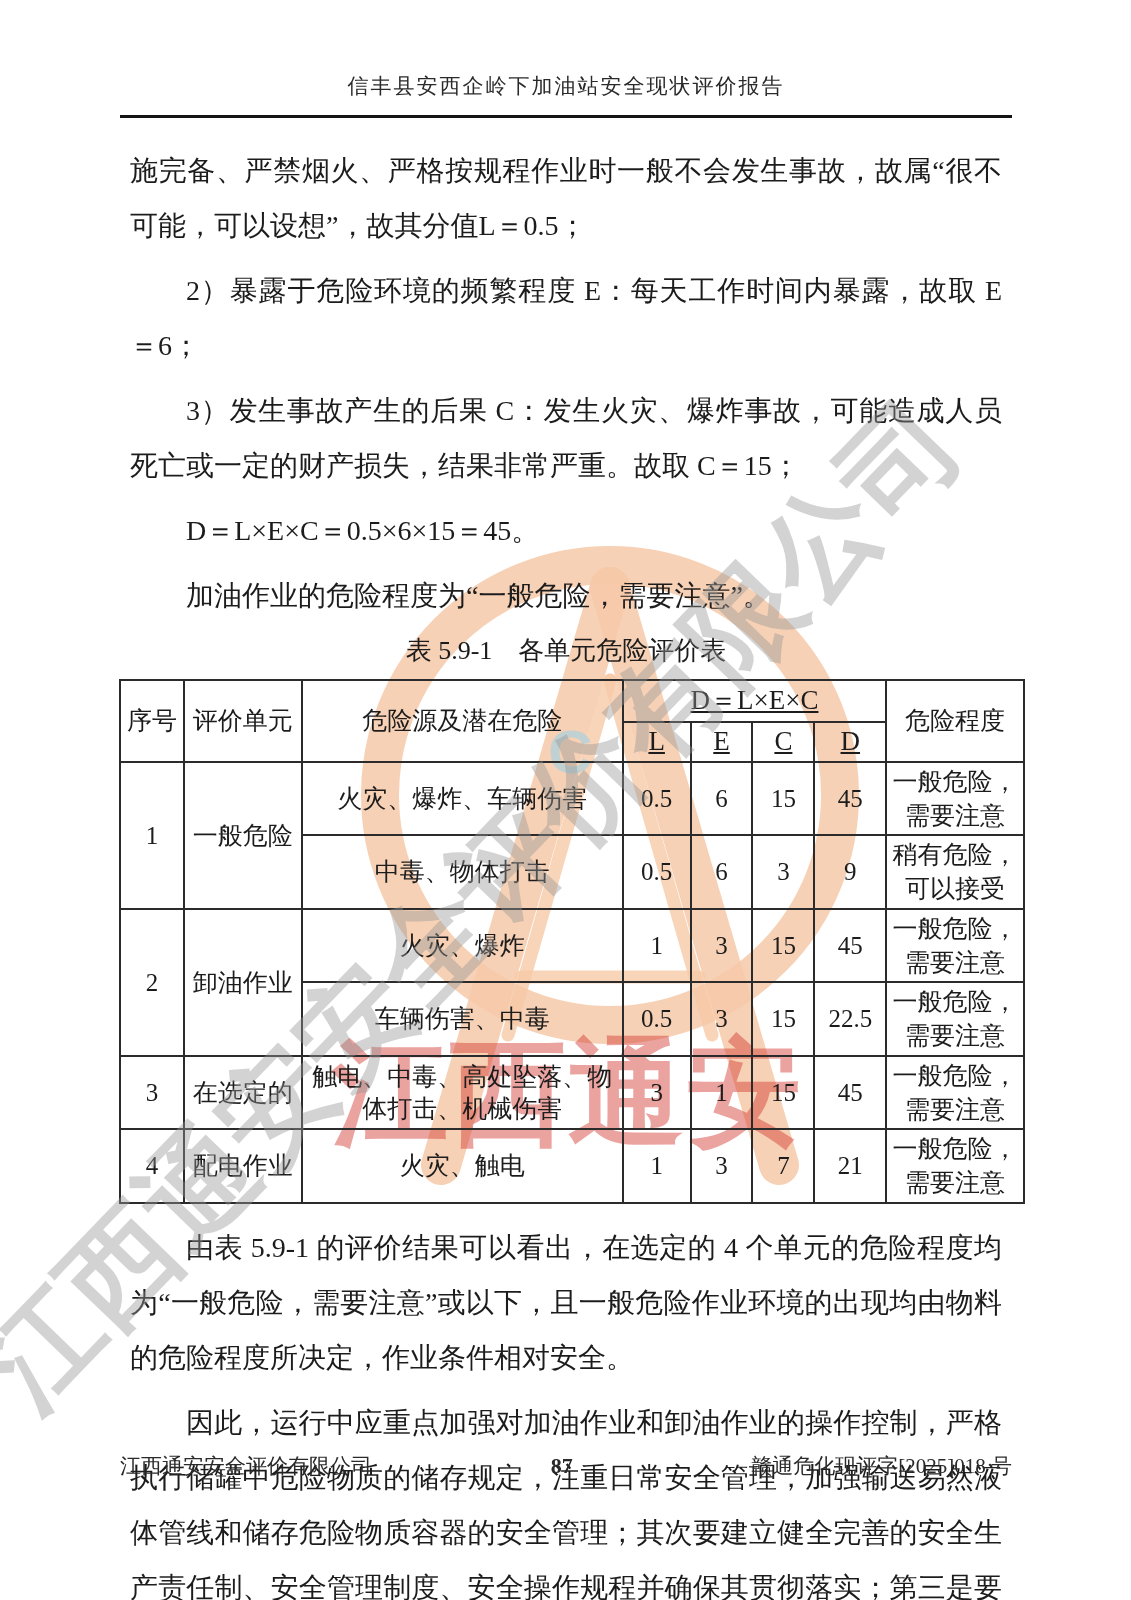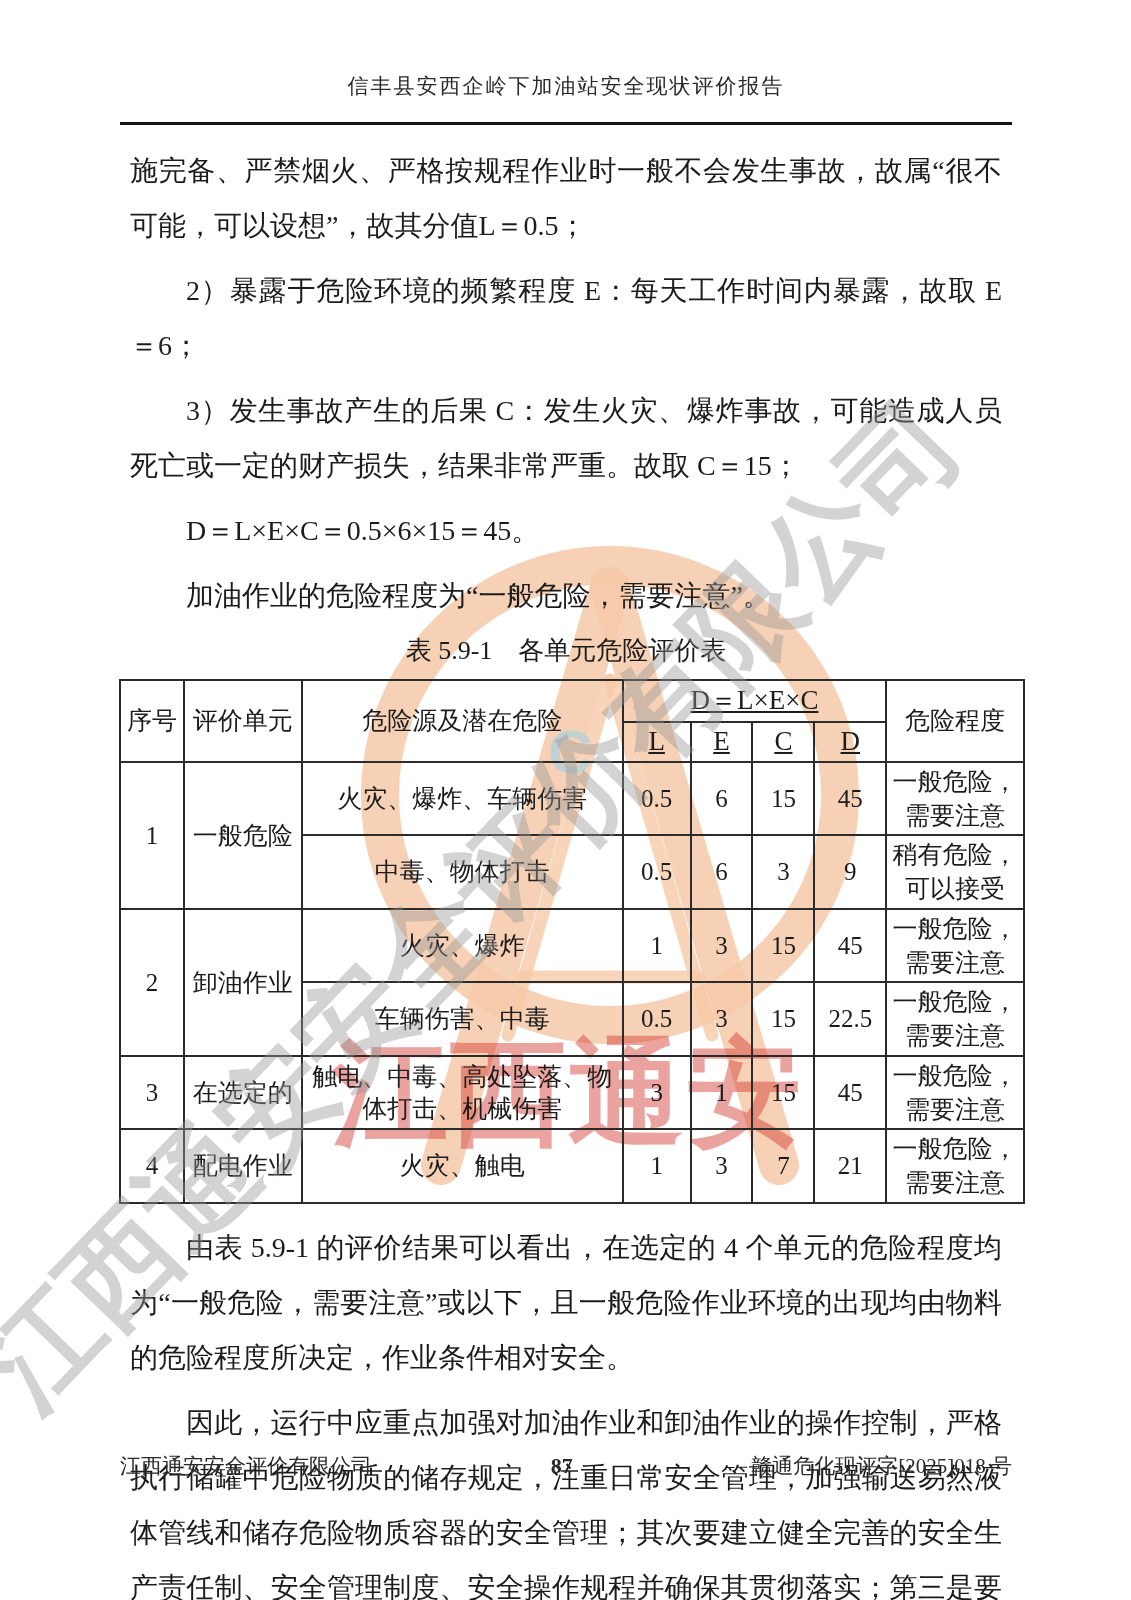--- a/index.html
+++ b/index.html
@@ -9,21 +9,21 @@
     background:#ffffff;
     overflow:hidden;
     font-family:"Liberation Serif","DejaVu Serif",serif;
     color:#1c1c1c;
   }
   
   .page-header{
     position:absolute;left:120px;right:119px;top:72px;
     text-align:center;
     font-size:21px;letter-spacing:2px;color:#2a2a2a;
-    padding-bottom:22px;
+    padding-bottom:15px;
     border-bottom:3px solid #141414;
   }
   
   .content{
     position:absolute;left:120px;width:892px;top:133px;
     font-size:28px;line-height:55px;
     text-align:justify;
     word-break:break-all;
   }
   .content p{margin:10px;}

